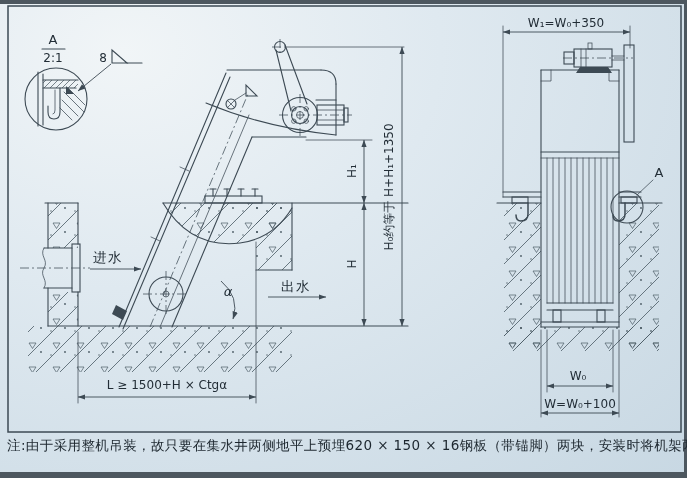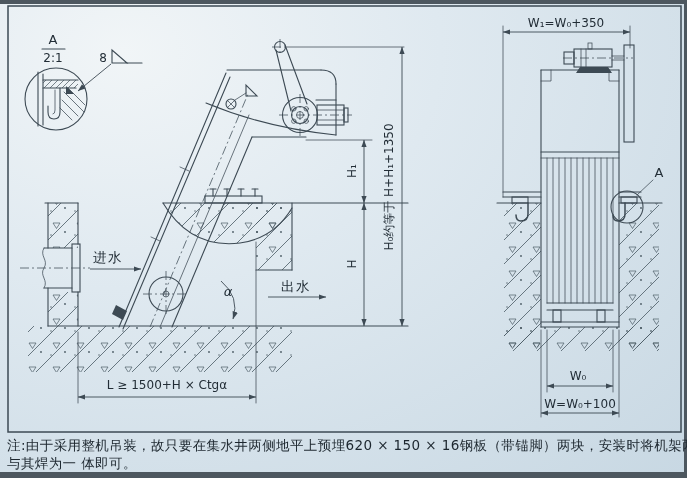--- a/index.html
+++ b/index.html
@@ -303,14 +303,13 @@
     <text x="393" y="187" class="t12 mid" transform="rotate(-90 393 187)">H₀约等于 H+H₁+1350</text>
     <text x="167" y="389" class="t12 mid">L ≥ 1500+H × Ctgα</text>
 
     <text x="566" y="27" class="t12 mid">W₁=W₀+350</text>
     <text x="578" y="380" class="t12 mid">W₀</text>
     <text x="580" y="408" class="t12 mid">W=W₀+100</text>
     <text x="659" y="177" class="t13 mid">A</text>
   </svg>
 
   <div class="note-line n1">注:由于采用整机吊装，故只要在集水井两侧地平上预埋620 × 150 × 16钢板（带锚脚）两块，安装时将机架两侧的支承钢板</div>
-  <div class="note-line n2">与其焊为一 体即可。</div>
 </div>
 
 </body></html>

